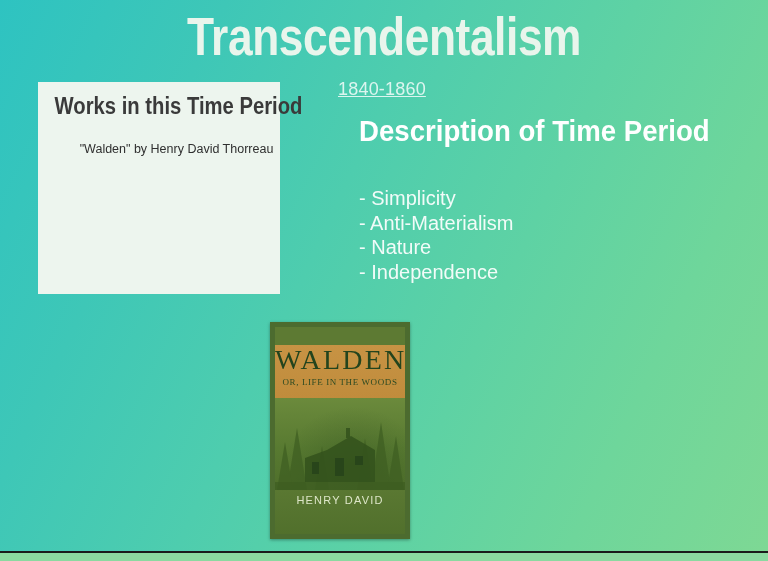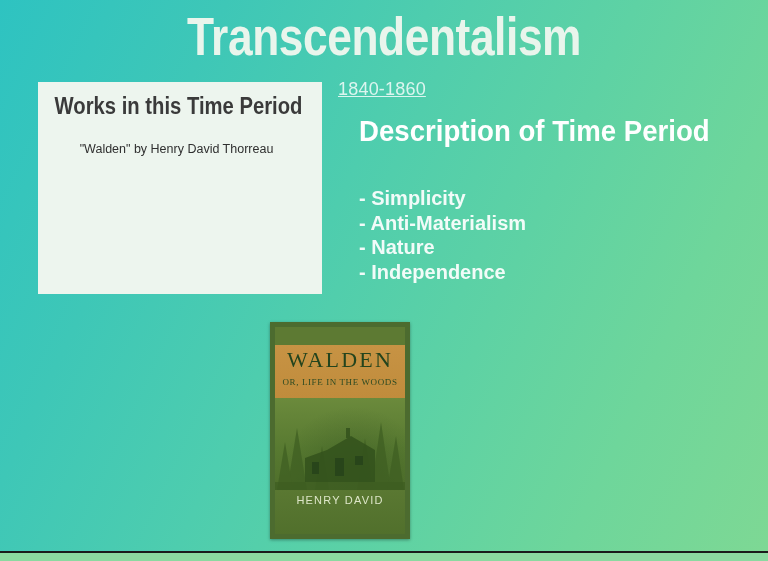--- a/index.html
+++ b/index.html
@@ -59,21 +59,20 @@
 
   
   #works-card {
     position: absolute;
     left: 38px;
     top: 82px;
     width: 242px;
     height: 212px;
     background: #edf5ee;
     box-shadow: 0 0 0 0 rgba(0,0,0,0);
-    padding-left: 42px;
   }
   #works-title {
     position: absolute;
     left: 0;
     top: 10px;
     width: 277px;
     text-align: center;
     color: #3a3a3a;
     font-family: "Liberation Sans Narrow", "Liberation Sans", sans-serif;
     font-weight: bold;
@@ -111,21 +110,21 @@
   }
   #desc-list {
     position: absolute;
     left: 359px;
     top: 186px;
     color: rgba(255,255,255,0.92);
     font-size: 20px;
     line-height: 24.5px;
     font-weight: normal;
   }
-  .desc-item { white-space: nowrap; font-weight: bold; }
+  .desc-item { white-space: nowrap; }
 
   
   #book {
     position: absolute;
     left: 270px;
     top: 322px;
     width: 140px;
     height: 217px;
     background: #4c6b2f;
     box-shadow: 0 1px 3px rgba(0,0,0,0.35);
@@ -150,21 +149,21 @@
     overflow: hidden;
   }
   #book-band-title {
     position: absolute;
     left: 0;
     top: 2px;
     width: 130px;
     text-align: center;
     color: #23441d;
     font-family: "Liberation Serif", serif;
-    font-size: 22px;
+    font-size: 28px;
     line-height: 26px;
     letter-spacing: 2.2px;
     white-space: nowrap;
   }
   #book-band-sub {
     position: absolute;
     left: 0;
     top: 31px;
     width: 130px;
     text-align: center;

